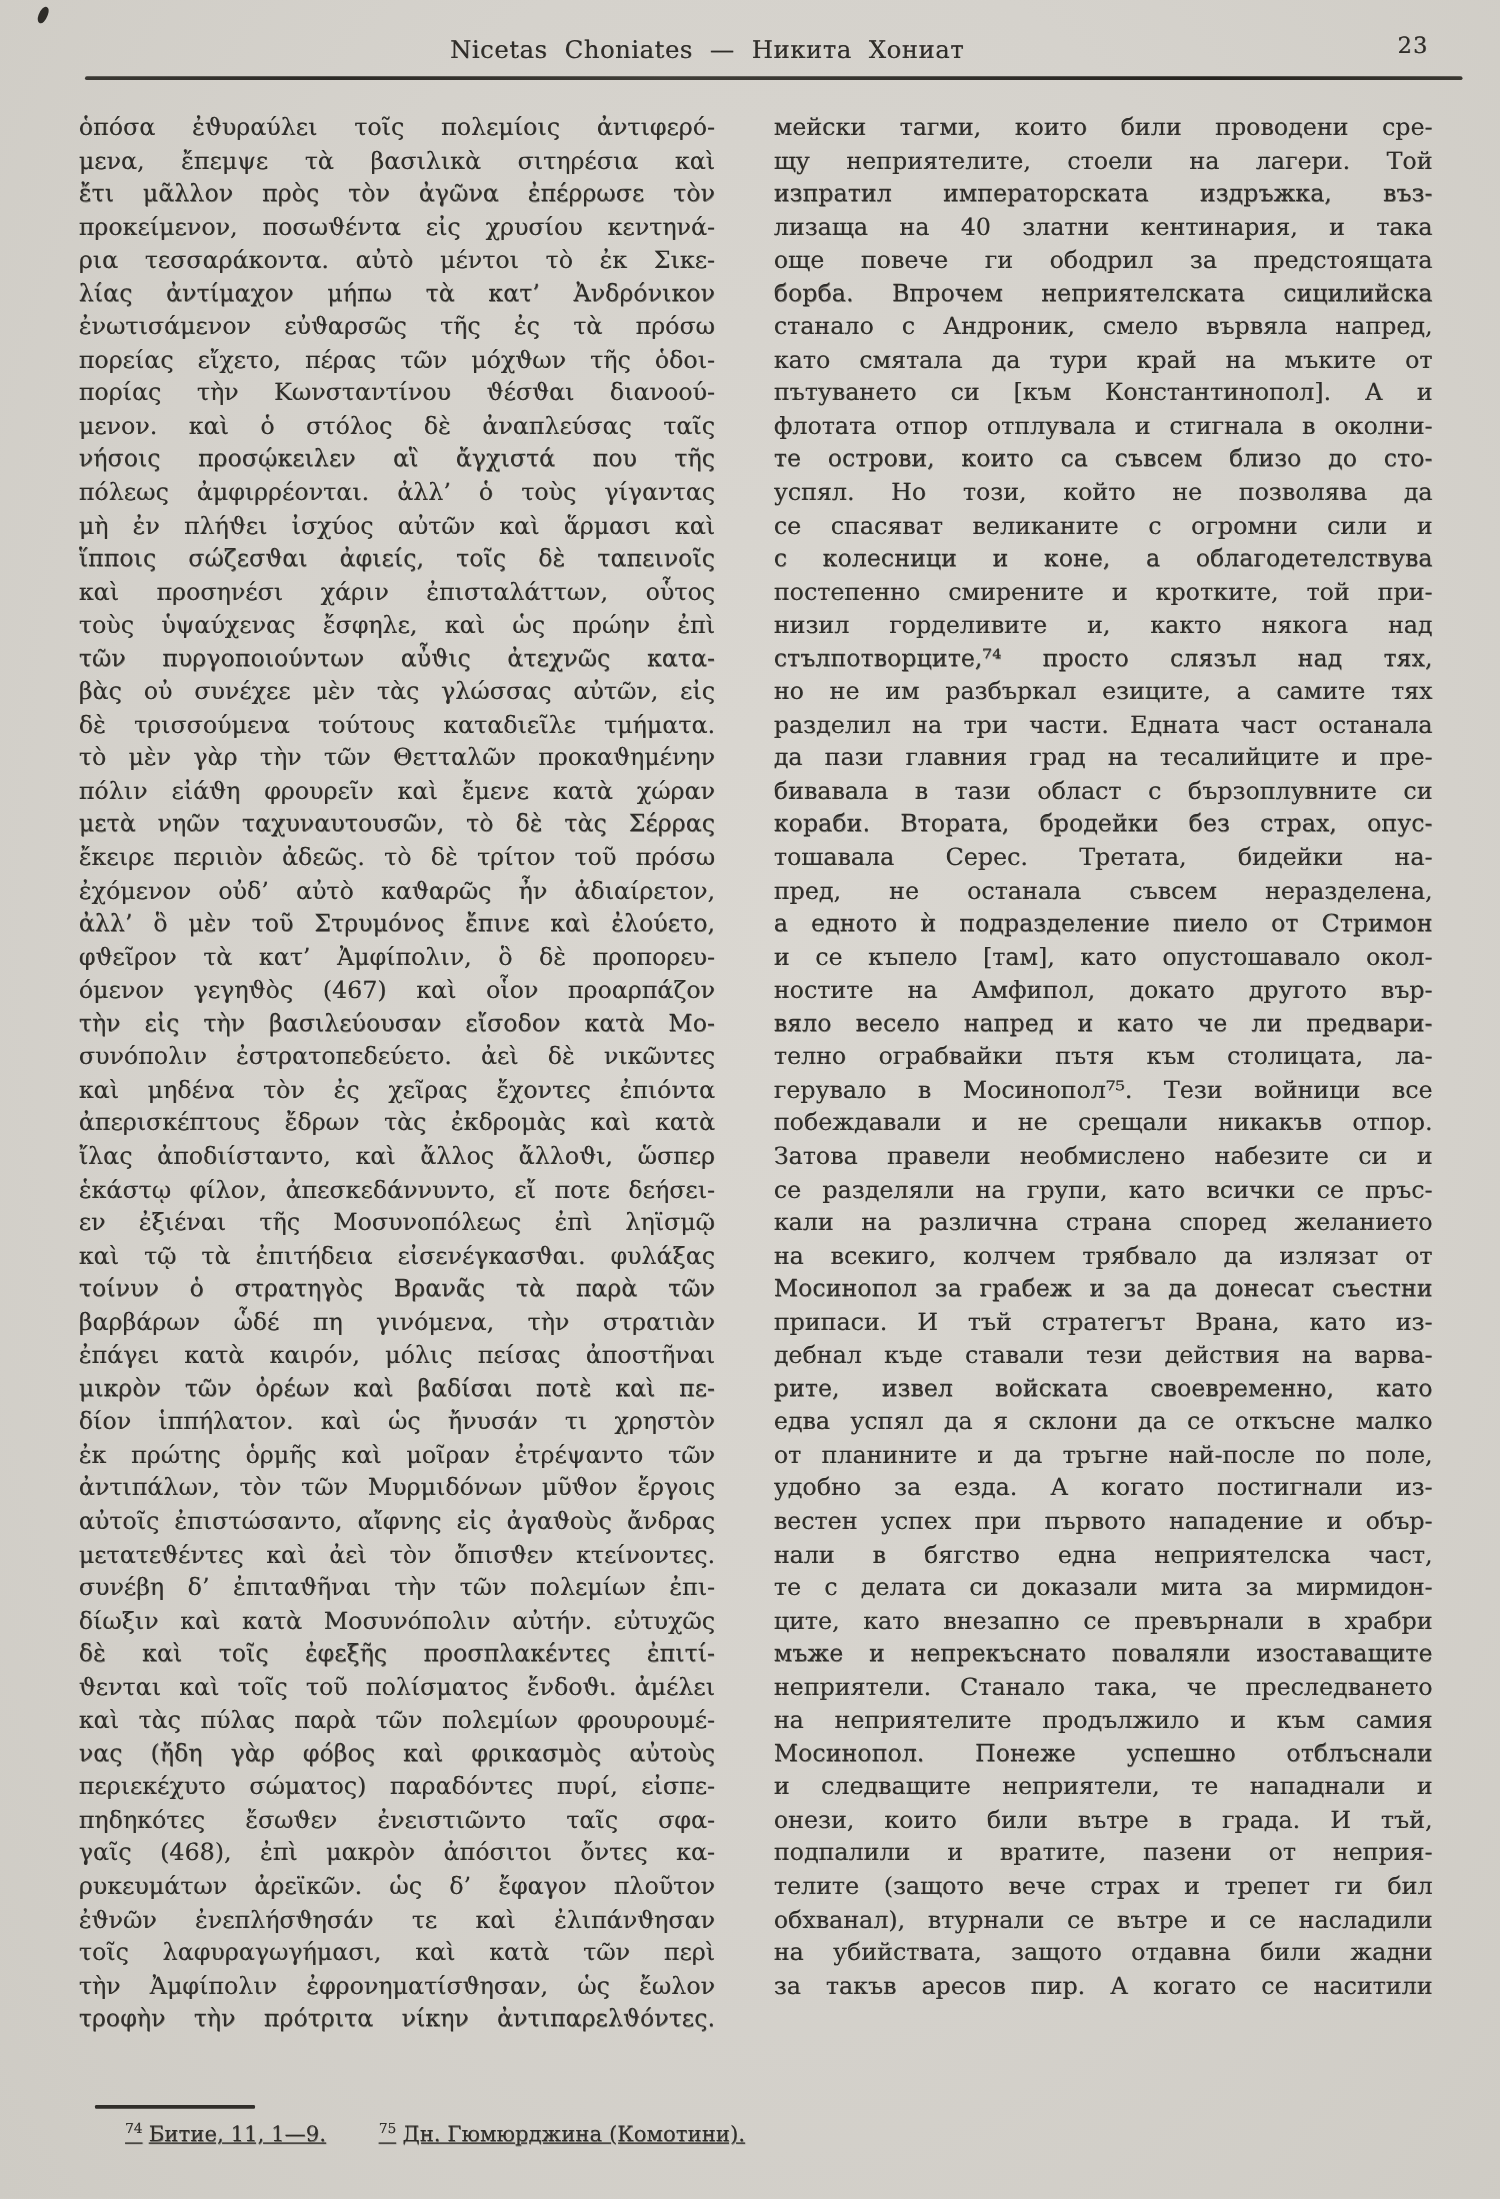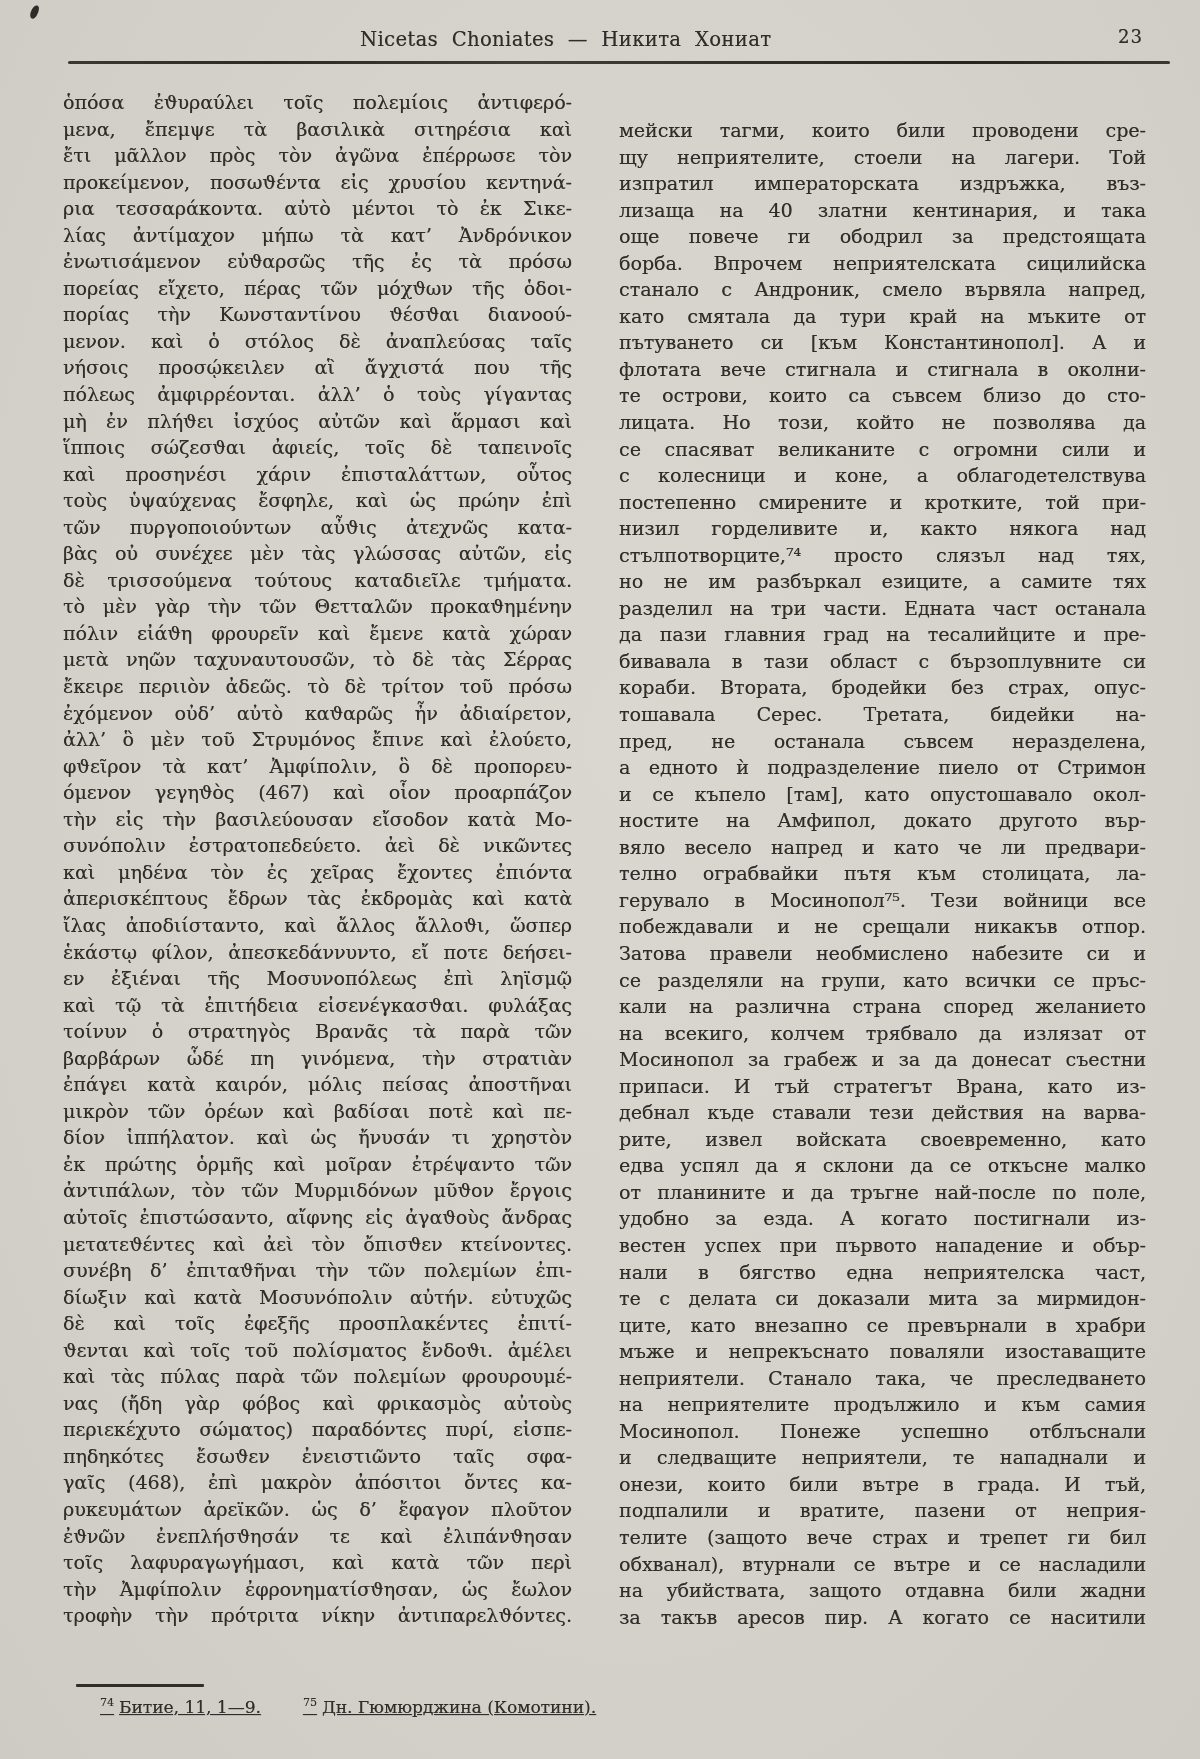--- a/index.html
+++ b/index.html
@@ -31,21 +31,21 @@
   .header-rule {
     position: absolute; top: 61px; left: 68px; width: 1102px; height: 3px;
     border-radius: 2px;
     background: linear-gradient(90deg, #3a3833 0%, #2c2a26 18%, #403e38 42%, #2e2c28 68%, #26241f 82%, #393731 100%);
   }
   .columns {
     position: absolute; top: 89px; left: 63px; display: flex;
   }
   .col { font-size: 19px; }
   .col-greek { width: 509px; margin-right: 47px; }
-  .col-bulgarian { width: 527px; margin-top: 28px; }
+  .col-bulgarian { width: 527px; }
   .tline {
     height: 26.55px; line-height: 26.5px;
     text-align: justify; text-align-last: justify;
     text-shadow: 0.3px 0.3px 0.4px rgba(47,45,41,0.55);
   }
   .footnote-rule {
     position: absolute; top: 1684px; left: 76px; width: 128px; height: 3px;
     background: #302e2a; border-radius: 1px;
   }
   .footnote {
@@ -133,23 +133,23 @@
     <div class="col col-bulgarian" lang="bg">
         <div class="tline">мейски тагми, които били проводени сре-</div>
         <div class="tline">щу неприятелите, стоели на лагери. Той</div>
         <div class="tline">изпратил императорската издръжка, въз-</div>
         <div class="tline">лизаща на 40 златни кентинария, и така</div>
         <div class="tline">още повече ги ободрил за предстоящата</div>
         <div class="tline">борба. Впрочем неприятелската сицилийска</div>
         <div class="tline">станало с Андроник, смело вървяла напред,</div>
         <div class="tline">като смятала да тури край на мъките от</div>
         <div class="tline">пътуването си [към Константинопол]. А и</div>
-        <div class="tline">флотата вече стигнала и стигнала в околни-</div>
+        <div class="tline">флотата отпор отплувала и стигнала в околни-</div>
         <div class="tline">те острови, които са съвсем близо до сто-</div>
-        <div class="tline">лицата. Но този, който не позволява да</div>
+        <div class="tline">успял. Но този, който не позволява да</div>
         <div class="tline">се спасяват великаните с огромни сили и</div>
         <div class="tline">с колесници и коне, а облагодетелствува</div>
         <div class="tline">постепенно смирените и кротките, той при-</div>
         <div class="tline">низил горделивите и, както някога над</div>
         <div class="tline">стълпотворците,⁷⁴ просто слязъл над тях,</div>
         <div class="tline">но не им разбъркал езиците, а самите тях</div>
         <div class="tline">разделил на три части. Едната част останала</div>
         <div class="tline">да пази главния град на тесалийците и пре-</div>
         <div class="tline">бивавала в тази област с бързоплувните си</div>
         <div class="tline">кораби. Втората, бродейки без страх, опус-</div>

